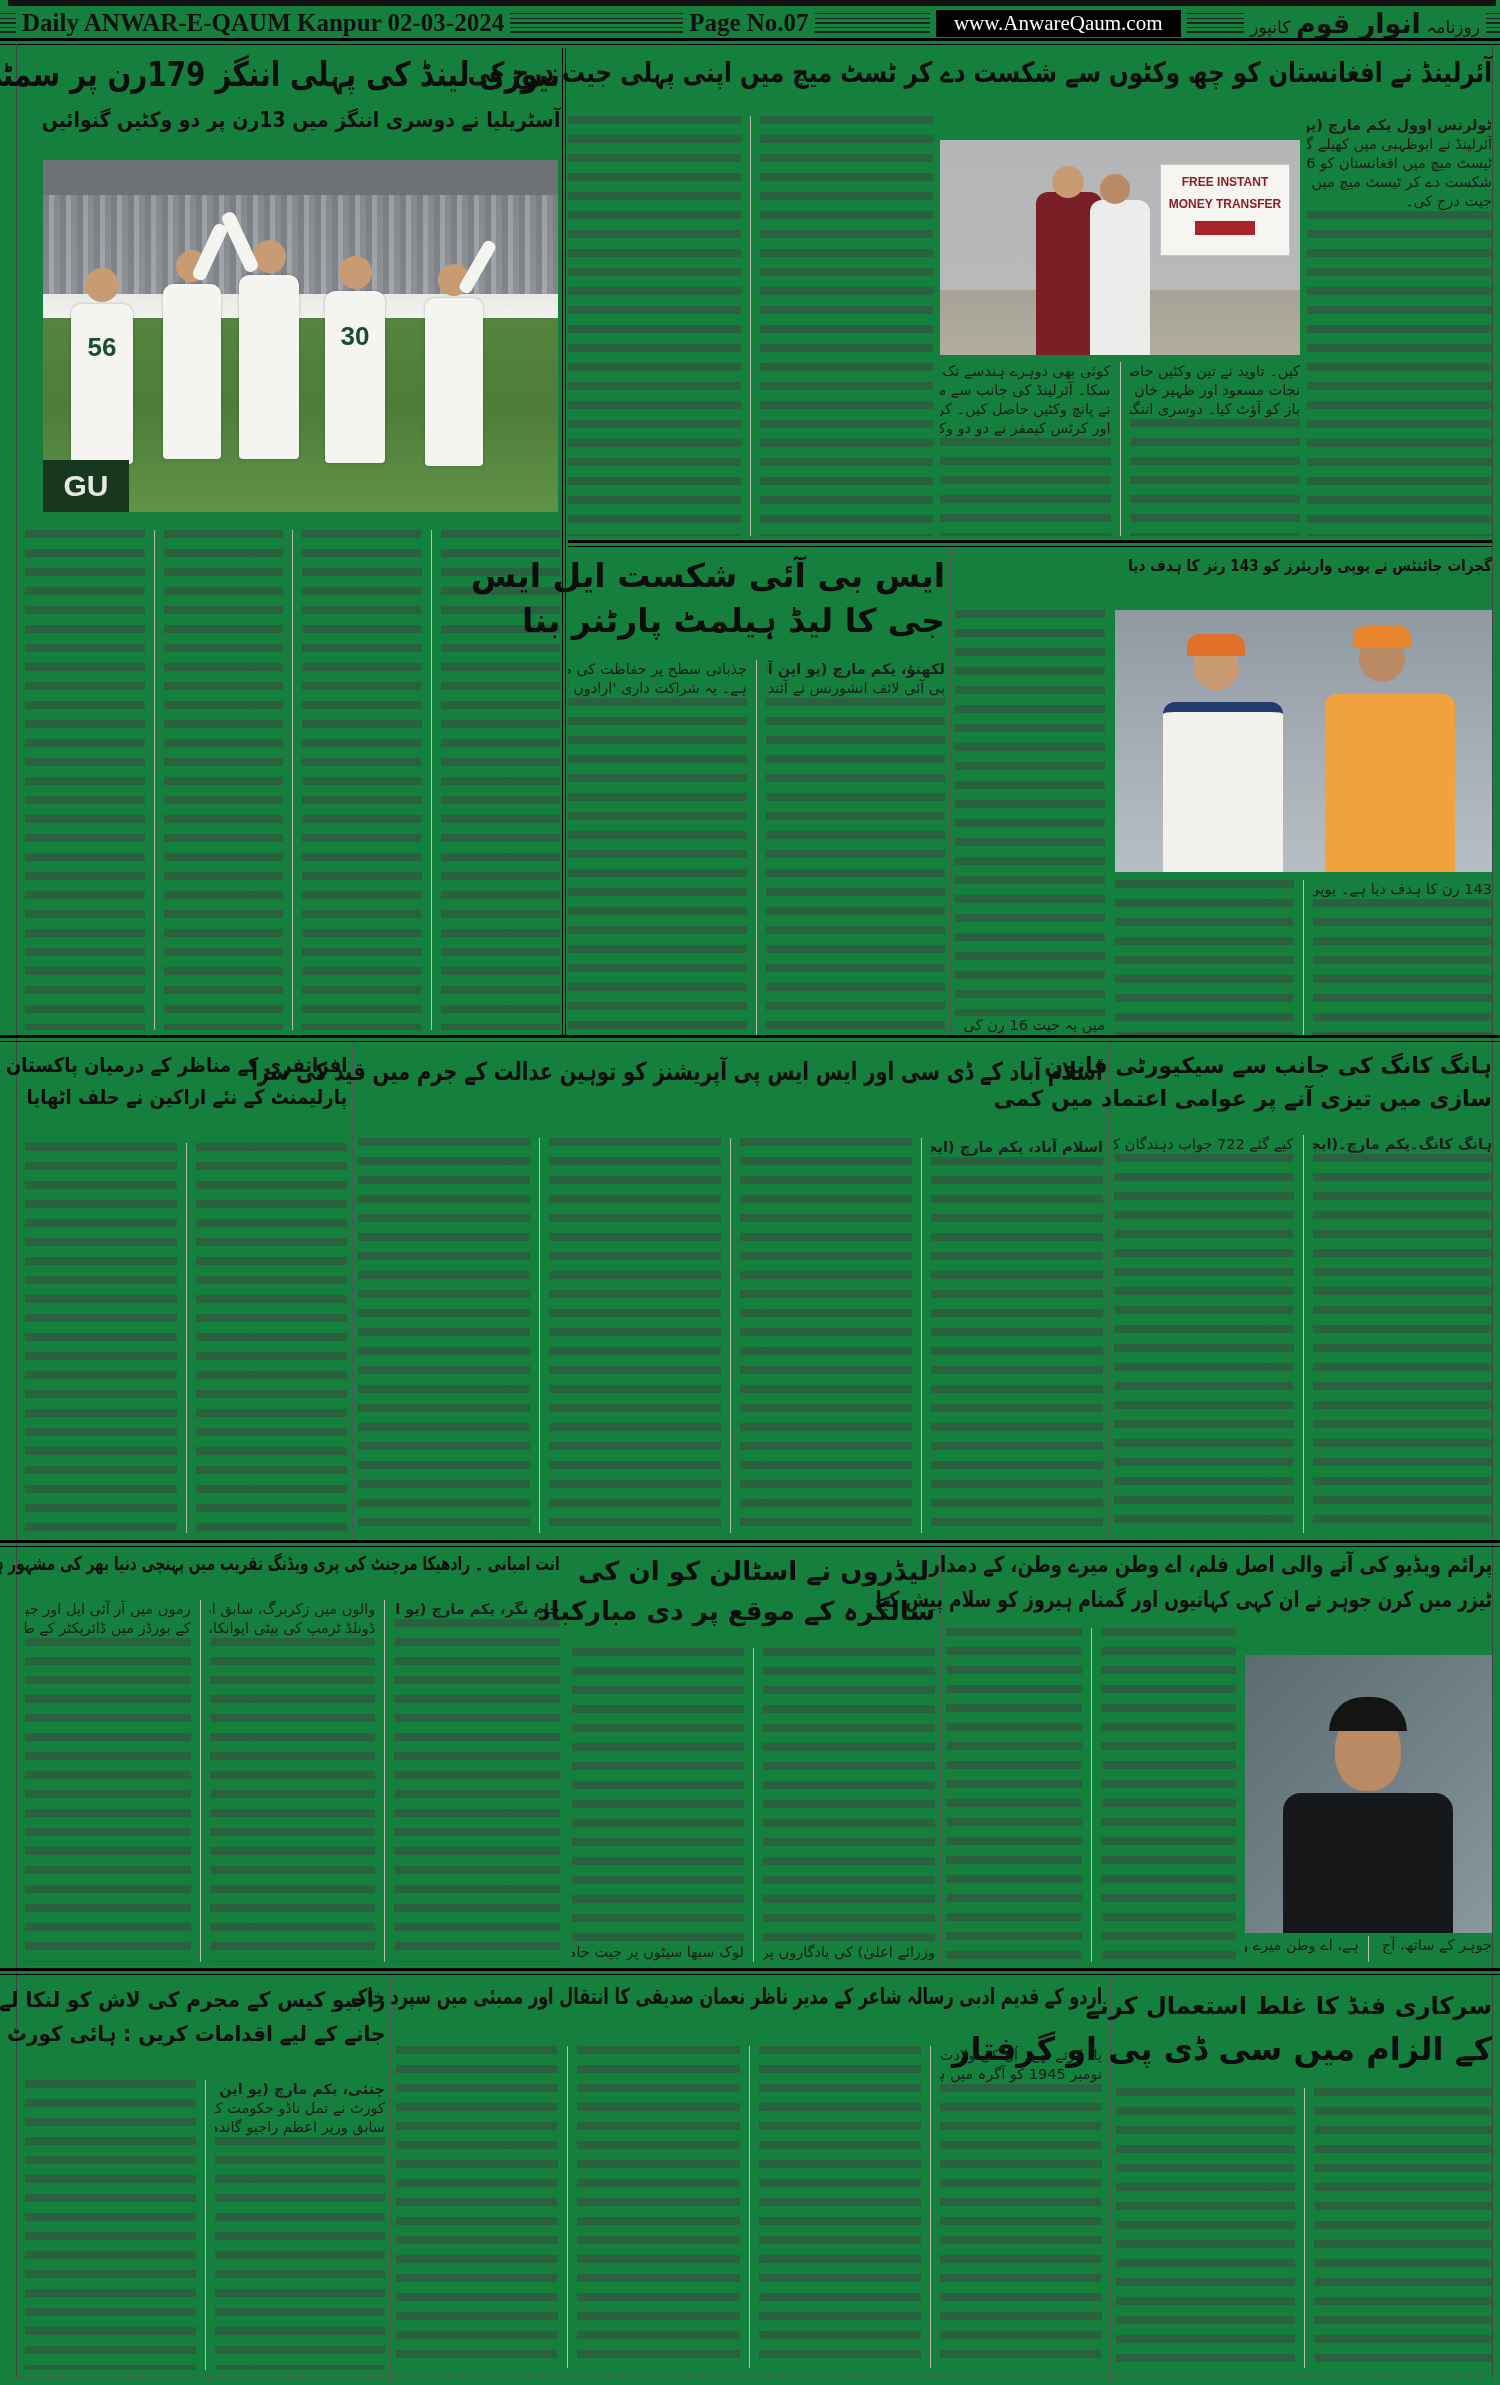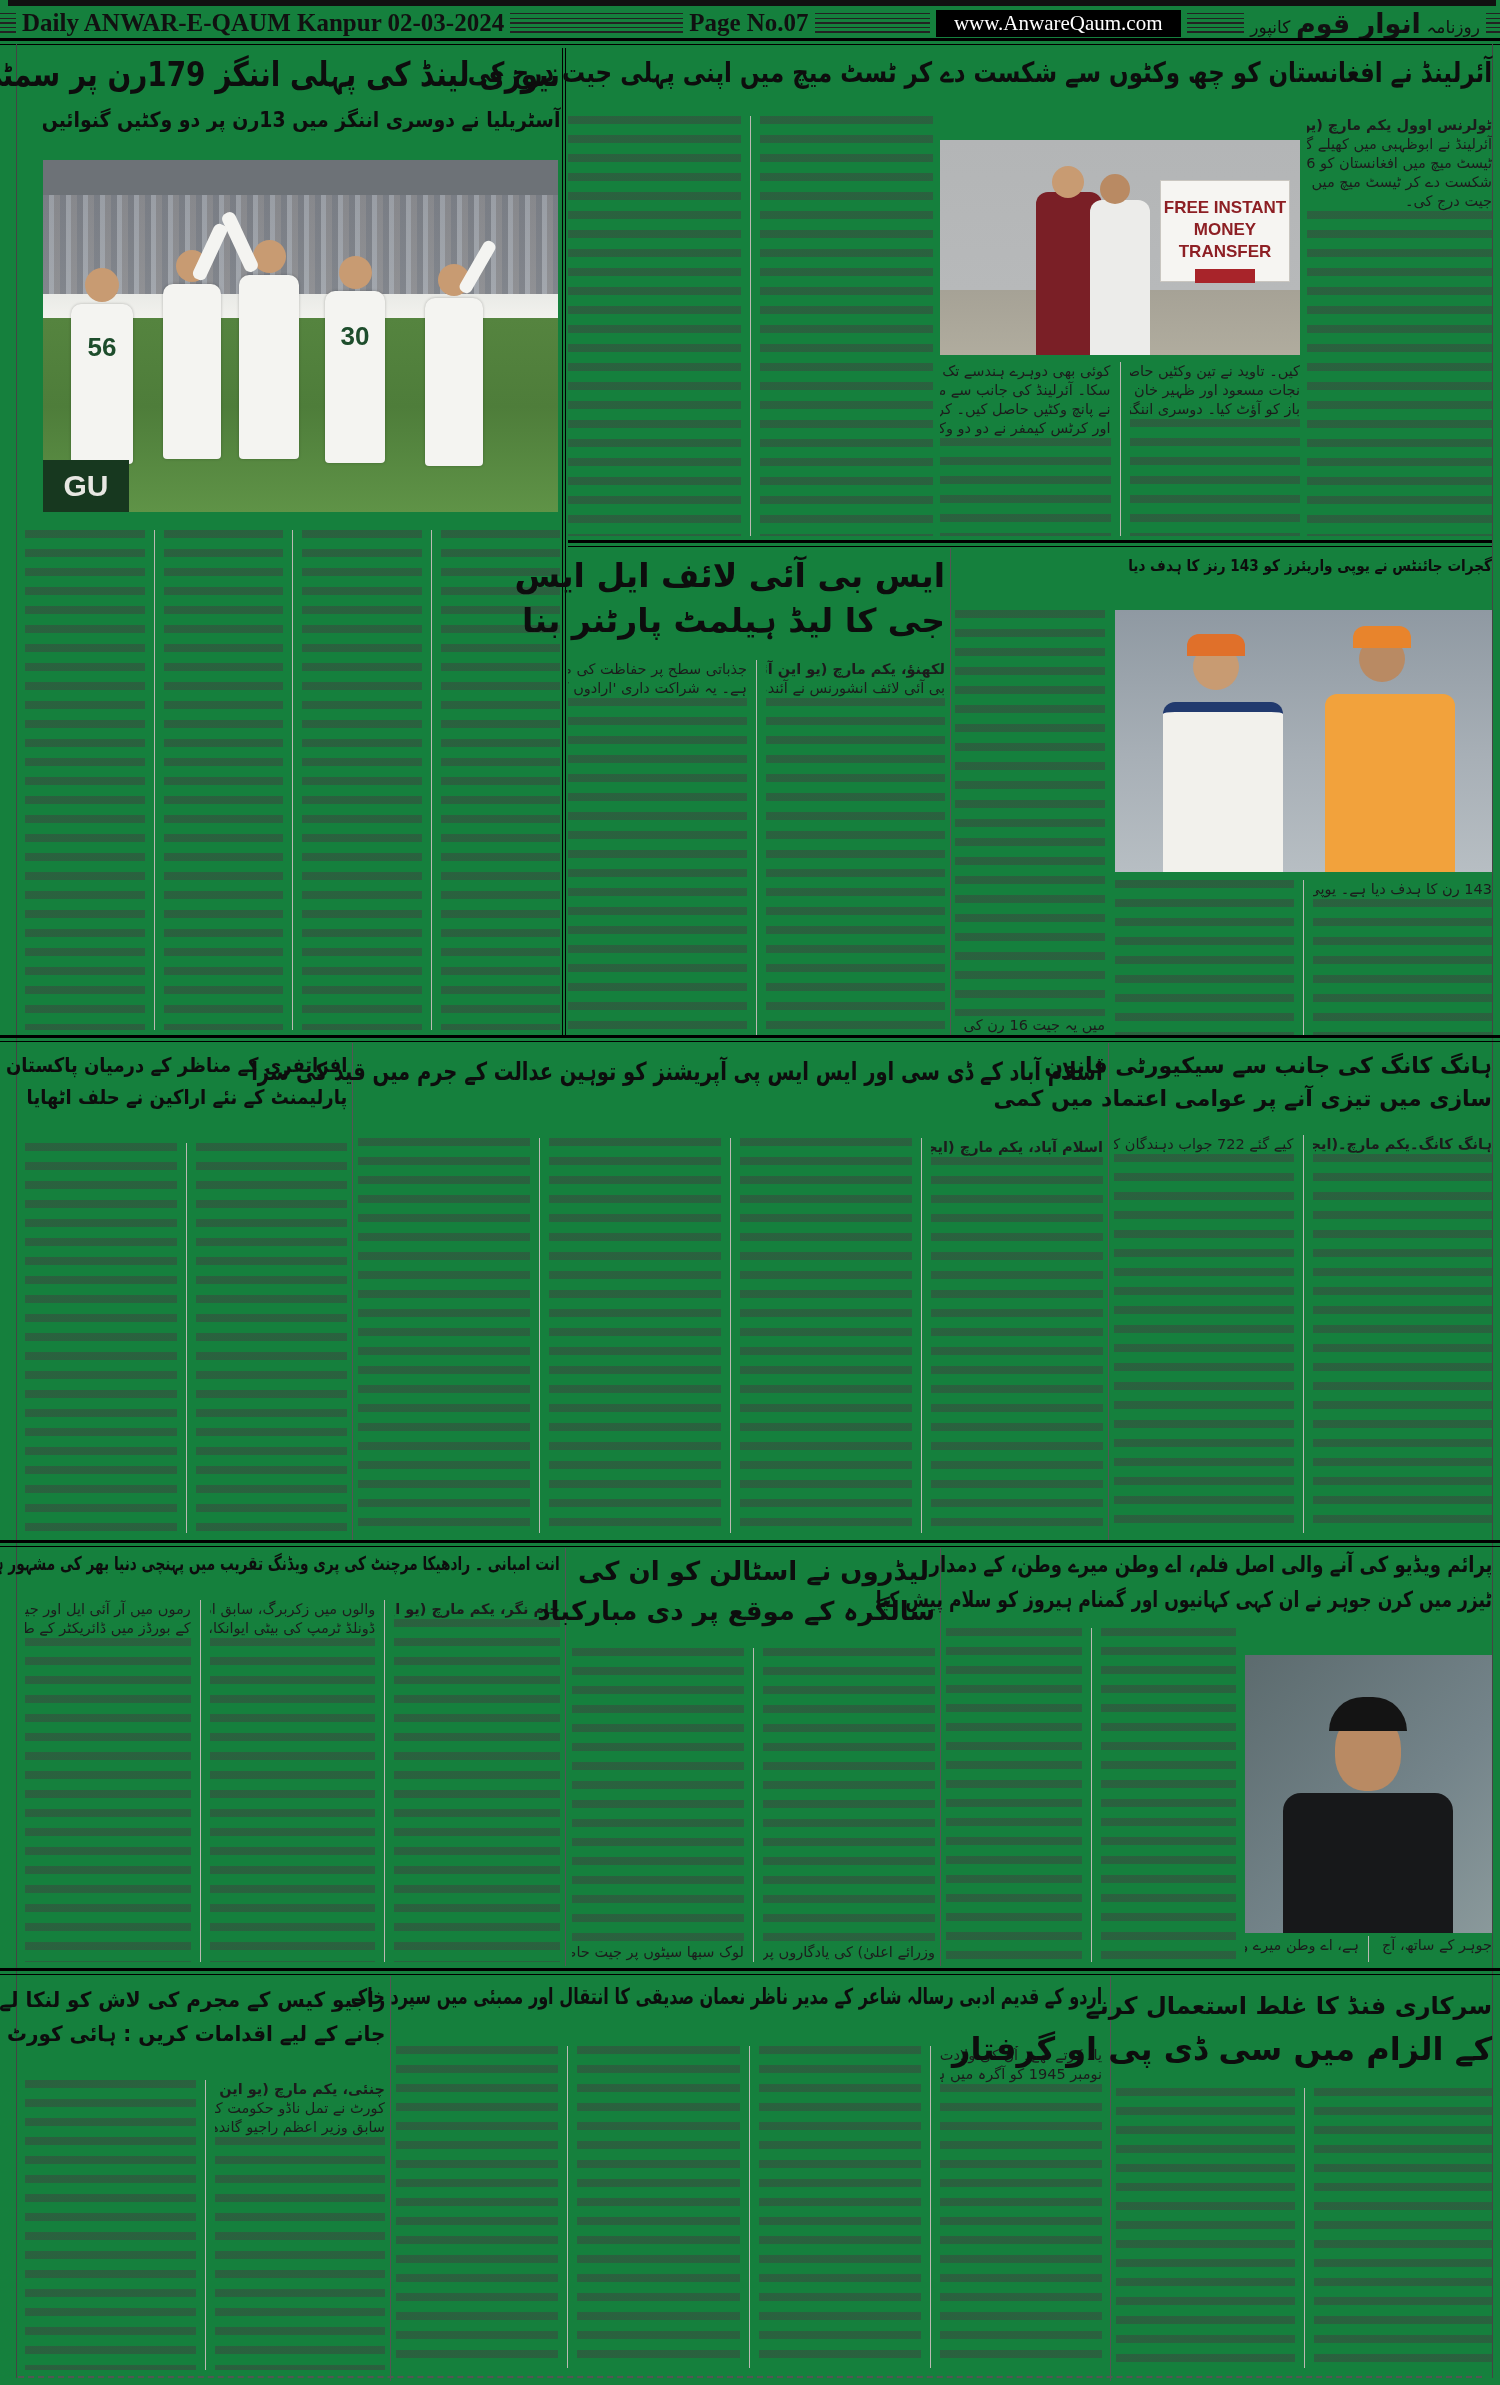--- a/index.html
+++ b/index.html
@@ -137,21 +137,21 @@
         <div class="frag dl">ٹولرنس اوول یکم مارچ (یو این آئی)</div>
         <div class="frag">آئرلینڈ نے ابوظہبی میں کھیلے گئے واحد</div>
         <div class="frag">ٹیسٹ میچ میں افغانستان کو 6 وکٹوں سے</div>
         <div class="frag">شکست دے کر ٹیسٹ میچ میں اپنی پہلی</div>
         <div class="frag">جیت درج کی۔</div>
         <div class="sim"></div>
       </div>
     </div>
 
     <div class="ph ph-ire" style="left:372px;top:92px;width:360px;height:215px;">
-      <div class="adboard" style="right:10px;top:40px;width:128px;height:84px;font-size:17px;line-height:22px;padding-top:16px;">
+      <div class="adboard" style="right:10px;top:24px;width:128px;height:84px;font-size:12px;line-height:22px;padding-top:6px;">
         <div>FREE INSTANT</div>
         <div>MONEY TRANSFER</div>
         <div style="margin:6px auto 0 auto;width:60px;height:14px;background:#a8242a;"></div>
       </div>
       <div class="blob" style="left:96px;top:52px;width:66px;height:163px;background:#7a1f26;"></div>
       <div class="blob" style="left:150px;top:60px;width:60px;height:155px;background:#ececea;"></div>
       <div class="abs" style="left:112px;top:26px;width:32px;height:32px;background:#c89b72;border-radius:50%;"></div>
       <div class="abs" style="left:160px;top:34px;width:30px;height:30px;background:#b98a63;border-radius:50%;"></div>
     </div>
 
@@ -177,21 +177,21 @@
         </div>
       <div class="col">
           <div class="sim"></div>
         </div>
     </div>
   </section>
 
   <div class="rule2" style="left:568px;top:540px;width:924px;"></div>
 
   <section class="abs" style="left:568px;top:548px;width:377px;height:487px;">
-    <div class="hl-c" style="font-size:33px;margin-top:8px;">ایس بی آئی لائف ایل ایس</div>
+    <div class="hl-c" style="font-size:33px;margin-top:8px;">ایس بی آئی شکست ایل ایس</div>
     <div class="hl-c" style="font-size:33px;margin-top:6px;">جی کا لیڈ ہیلمٹ پارٹنر بنا</div>
     <div class="cols" style="left:0;top:112px;width:377px;height:375px;">
       <div class="col">
         <div class="frag dl">لکھنؤ، یکم مارچ (یو این آئی) ایس</div>
         <div class="frag">بی آئی لائف انشورنس نے آئندہ</div>
         <div class="sim"></div>
       </div>
       <div class="col">
         <div class="frag">جذباتی سطح پر حفاظت کی ضرورت کو اجاگر کرتی</div>
         <div class="frag">ہے۔ یہ شراکت داری 'ارادوں کی حفاظت'</div>

